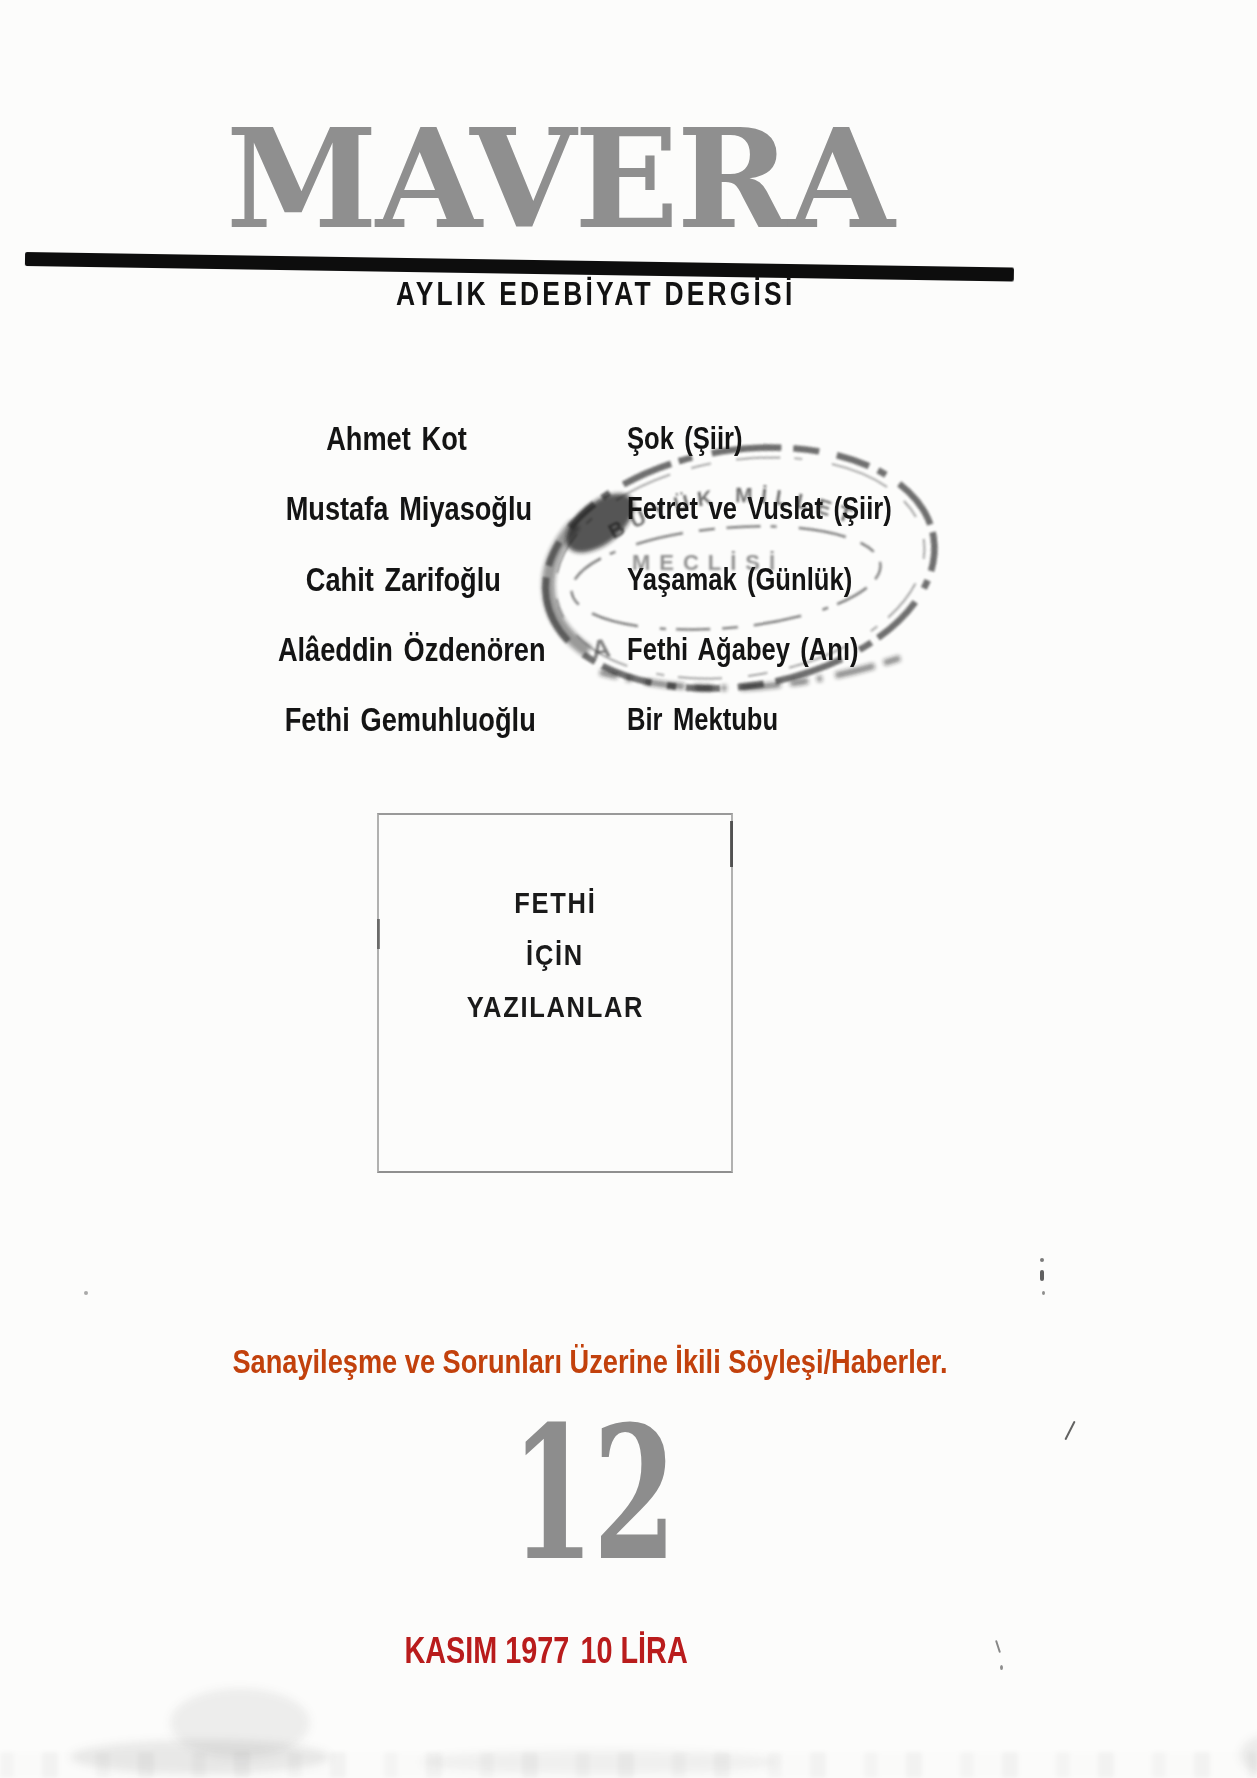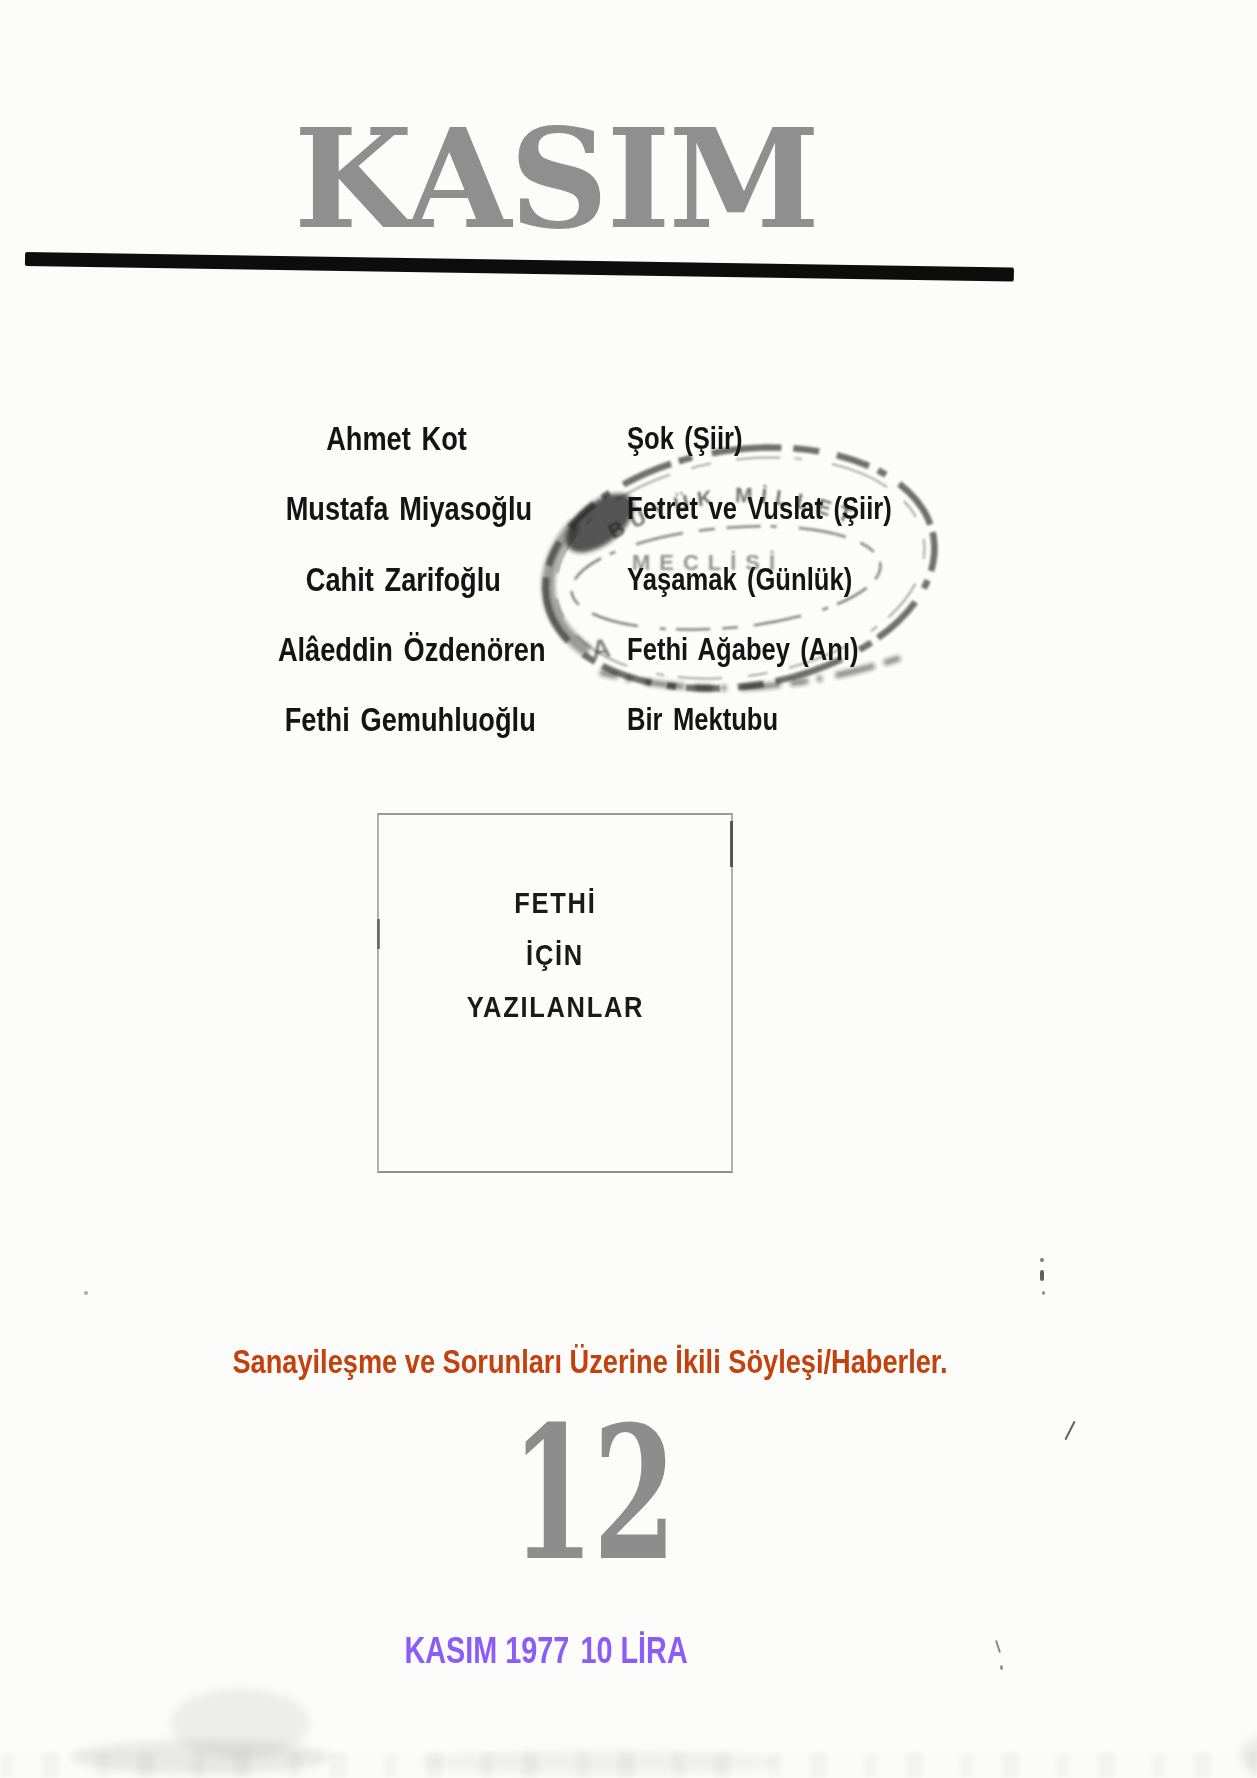--- a/index.html
+++ b/index.html
@@ -73,21 +73,21 @@
   .issue-no{
     position:absolute;left:467px;top:1401px;
     font-family:"DejaVu Serif",serif;font-weight:bold;
     font-size:184px;line-height:184px;letter-spacing:-2px;
     color:#8d8d8d;white-space:nowrap;filter:blur(.5px);margin-left:44px;
   }
   .issue-no .cx{transform:scaleX(.65);}
   .dateline{
     position:absolute;left:296px;top:1633px;width:500px;text-align:center;
     font-size:36px;line-height:36px;font-weight:bold;white-space:nowrap;
-    color:#8b5cf6;filter:blur(.25px);
+    color:#b91c1c;filter:blur(.25px);
   }
   .dateline .gap{display:inline-block;width:14px;}
   
   .speck{position:absolute;background:#444;border-radius:50%;}
   .sp1{left:1040px;top:1258px;width:4px;height:4px;opacity:.7;}
   .sp2{left:1040px;top:1270px;width:4px;height:11px;border-radius:2px;opacity:.85;}
   .sp3{left:1042px;top:1291px;width:3px;height:4px;opacity:.6;}
   .sp4{left:1069px;top:1420px;width:2px;height:21px;border-radius:2px;
        transform:rotate(27deg);opacity:.8;background:#3c3c3c;}
   .sp5{left:997px;top:1640px;width:2px;height:13px;border-radius:2px;
@@ -105,22 +105,23 @@
       rgba(0,0,0,.06) 0 14px, rgba(0,0,0,.015) 14px 42px,
       rgba(0,0,0,.075) 42px 58px, rgba(0,0,0,.01) 58px 96px);
     filter:blur(2px);
   }
 </style>
 </head>
 <body>
 
 <div class="page">
 
-  <div class="logo">KASIM</div>
+  <div class="logo">MAVERA</div>
   <div class="rule"></div>
+  <div class="subtitle"><span class="sub-cx">AYLIK EDEBİYAT DERGİSİ</span></div>
 
   <div>
     <div class="row-author" style="top:421px"><span class="cx o-r">Ahmet Kot</span></div>
     <div class="row-work" style="top:421px"><span class="cx o-l">Şok (Şiir)</span></div>
 
     <div class="row-author" style="top:491px"><span class="cx o-r">Mustafa Miyasoğlu</span></div>
     <div class="row-work" style="top:491px"><span class="cx o-l">Fetret ve Vuslat (Şiir)</span></div>
 
     <div class="row-author" style="top:562px"><span class="cx o-r">Cahit Zarifoğlu</span></div>
     <div class="row-work" style="top:562px"><span class="cx o-l">Yaşamak (Günlük)</span></div>

